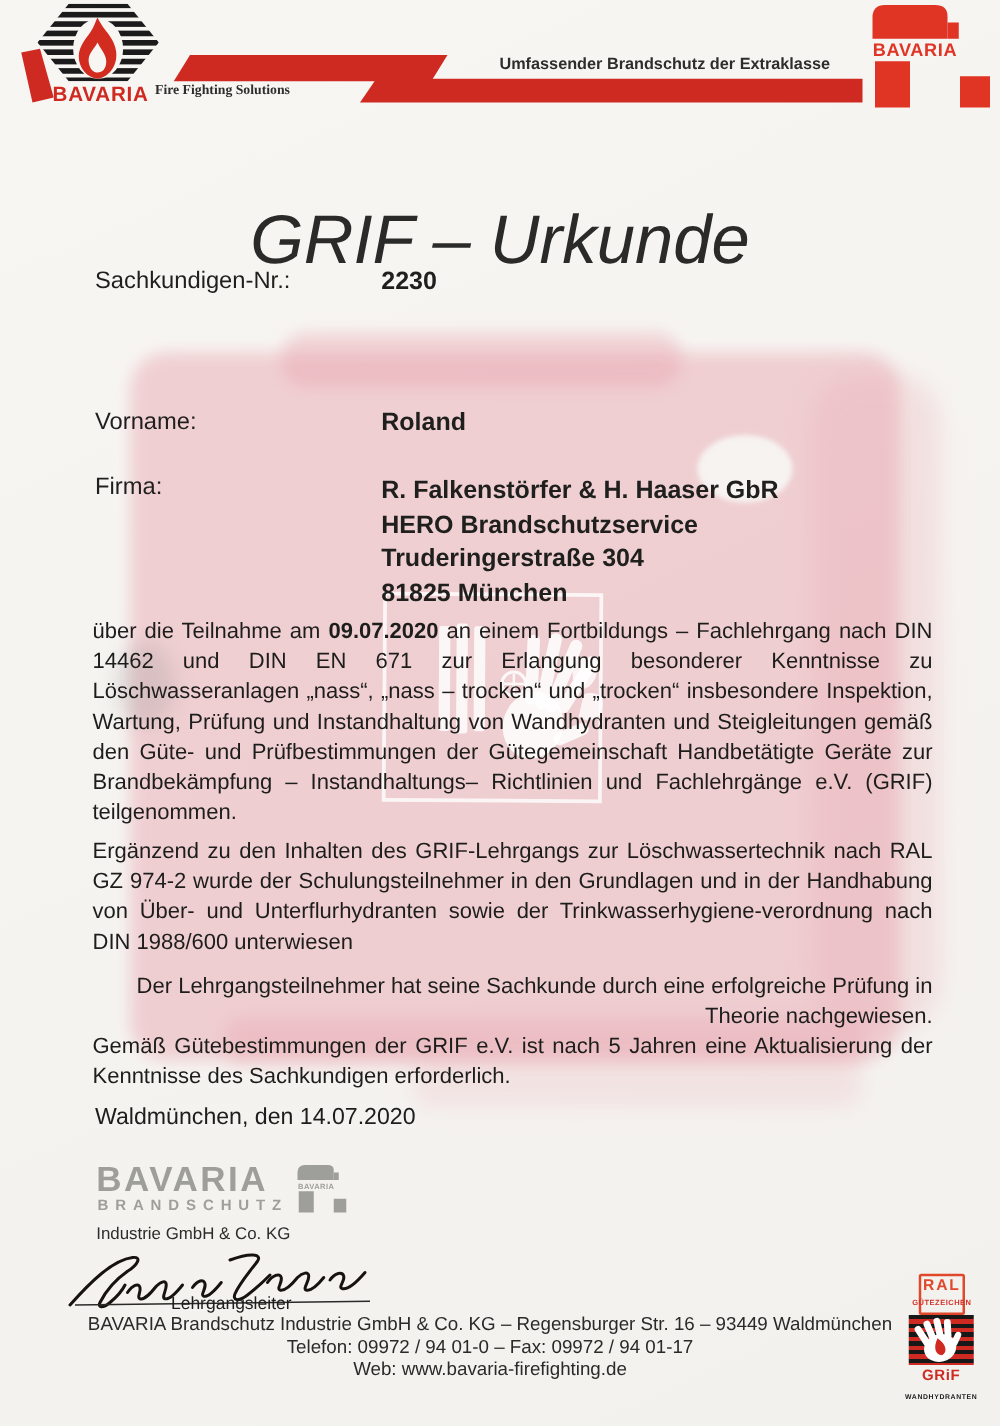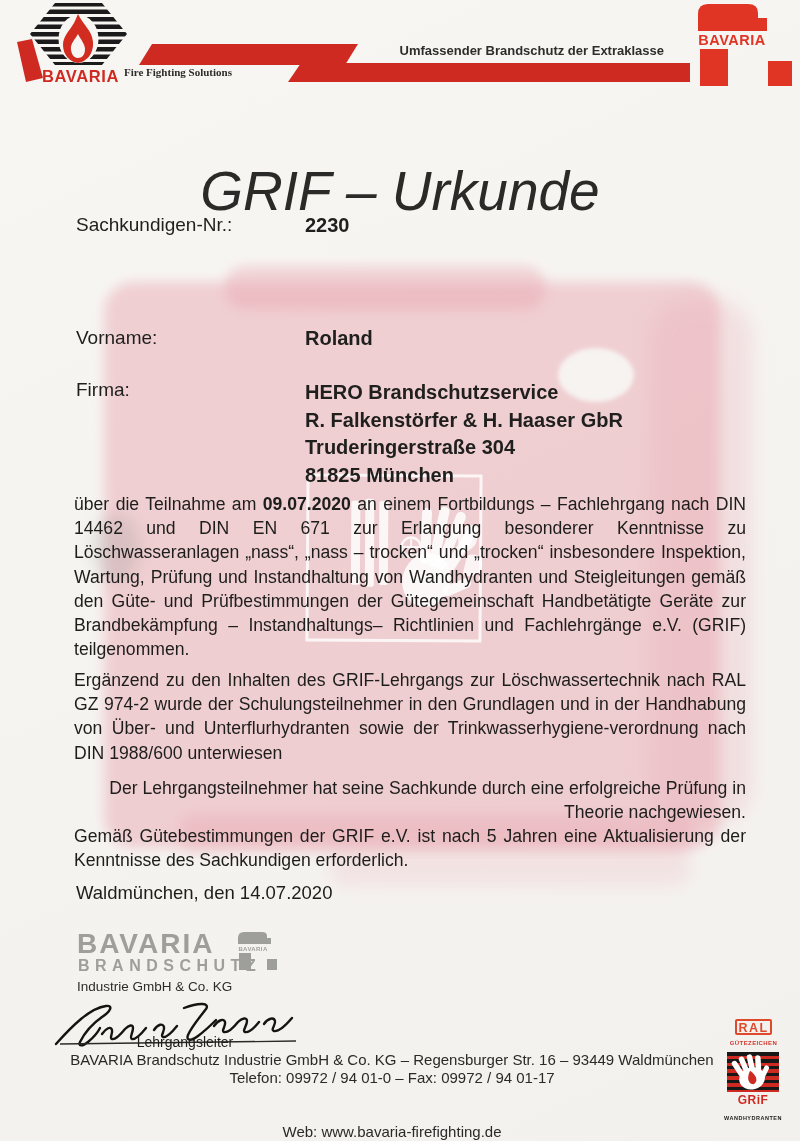--- a/index.html
+++ b/index.html
@@ -54,34 +54,34 @@
   .para{ position:absolute; left:74px; width:672px; font-size:17.6px; line-height:24.2px; color:#1d1d1b; }
   .p1{ top:492px; text-align:justify; }
   .p2{ top:668px; text-align:justify; }
   .p3{ top:776px; text-align:right; }
   .p4{ top:824px; text-align:justify; }
   .place-date{ position:absolute; left:76px; top:882px; font-size:18.5px; color:#1d1d1b; }
 
   
   .g-bavaria{ position:absolute; left:77px; top:928px; font-size:28px; font-weight:bold;
         letter-spacing:2px; color:#9e9e9a; }
-  .g-brand{ position:absolute; left:78px; top:957px; font-size:16px; font-weight:bold;
+  .g-brand{ position:absolute; left:78px; top:957px; font-size:12px; font-weight:bold;
         letter-spacing:5.5px; color:#9e9e9a; }
   .mini-f{ position:absolute; left:236px; top:931px; }
   .industrie{ position:absolute; left:77px; top:979px; font-size:13.5px; color:#2c2c2a; }
   .sig{ position:absolute; left:50px; top:1000px; }
   .sig-role{ position:absolute; left:110px; top:1034px; width:150px; text-align:center;
         font-size:14px; color:#1d1d1b; }
 
   
   .foot{ position:absolute; left:0; width:784px; text-align:center; color:#2a2a28; font-size:15px; }
-  .foot-1{ top:1051px; } .foot-2{ top:1069px; } .foot-3{ top:1087px;margin-top:36px; }
-
-  
-  .ral-box{ position:absolute; left:735px; top:1019px; width:37px; height:16px;
+  .foot-1{ top:1051px; } .foot-2{ top:1069px; } .foot-3{ top:1087px; }
+
+  
+  .ral-box{ position:absolute; left:735px; top:1019px; width:37px; height:33px;
         border:2.5px solid #e0482b; border-radius:2px; color:#e0482b; font-weight:bold;
         font-size:12.5px; letter-spacing:1.5px; text-align:center; line-height:15px; }
   .ral-sub{ position:absolute; left:725px; top:1040px; width:57px; text-align:center;
         font-size:6px; font-weight:bold; color:#d2342a; letter-spacing:.4px; }
   .grif-stamp{ position:absolute; left:727px; top:1052px; width:52px; height:40px;
         background:repeating-linear-gradient(180deg,#181818 0 3.5px,#cf2a22 3.5px 7px); }
   .grif-stamp svg{ position:absolute; left:0; top:0; }
   .grif-label{ position:absolute; left:720px; top:1093px; width:66px; text-align:center;
         font-size:12px; font-weight:800; color:#cf2a22; letter-spacing:.5px; }
   .grif-sub{ position:absolute; left:722px; top:1115px; width:62px; text-align:center;
@@ -170,22 +170,22 @@
     <span>Sachkundigen-Nr.:</span>
     <span class="val">2230</span>
   </div>
   <div class="row row-3">
     <span>Vorname:</span>
     <span class="val">Roland</span>
   </div>
   <div class="row row-4">
     <span>Firma:</span>
     <span class="val firma-lines">
+      <div>R. Falkenstörfer &amp; H. Haaser GbR</div>
       <div>HERO Brandschutzservice</div>
-      <div>R. Falkenstörfer &amp; H. Haaser GbR</div>
       <div>Truderingerstraße 304</div>
       <div>81825 München</div>
     </span>
   </div>
 
   <div class="para p1"><span>über die Teilnahme am </span><b>09.07.2020</b><span> an einem Fortbildungs – Fachlehrgang nach DIN 14462 und DIN EN 671 zur Erlangung besonderer Kenntnisse zu Löschwasseranlagen „nass“, „nass – trocken“ und „trocken“ insbesondere Inspektion, Wartung, Prüfung und Instandhaltung von Wandhydranten und Steigleitungen gemäß den Güte- und Prüfbestimmungen der Gütegemeinschaft Handbetätigte Geräte zur Brandbekämpfung – Instandhaltungs– Richtlinien und Fachlehrgänge e.V. (GRIF) teilgenommen.</span></div>
   <div class="para p2">Ergänzend zu den Inhalten des GRIF-Lehrgangs zur Löschwassertechnik nach RAL GZ 974-2 wurde der Schulungsteilnehmer in den Grundlagen und in der Handhabung von Über- und Unterflurhydranten sowie der Trinkwasserhygiene-verordnung nach DIN 1988/600 unterwiesen</div>
   <div class="para p3">Der Lehrgangsteilnehmer hat seine Sachkunde durch eine erfolgreiche Prüfung in Theorie nachgewiesen.</div>
   <div class="para p4">Gemäß Gütebestimmungen der GRIF e.V. ist nach 5 Jahren eine Aktualisierung der Kenntnisse des Sachkundigen erforderlich.</div>
   <div class="place-date">Waldmünchen, den 14.07.2020</div>

